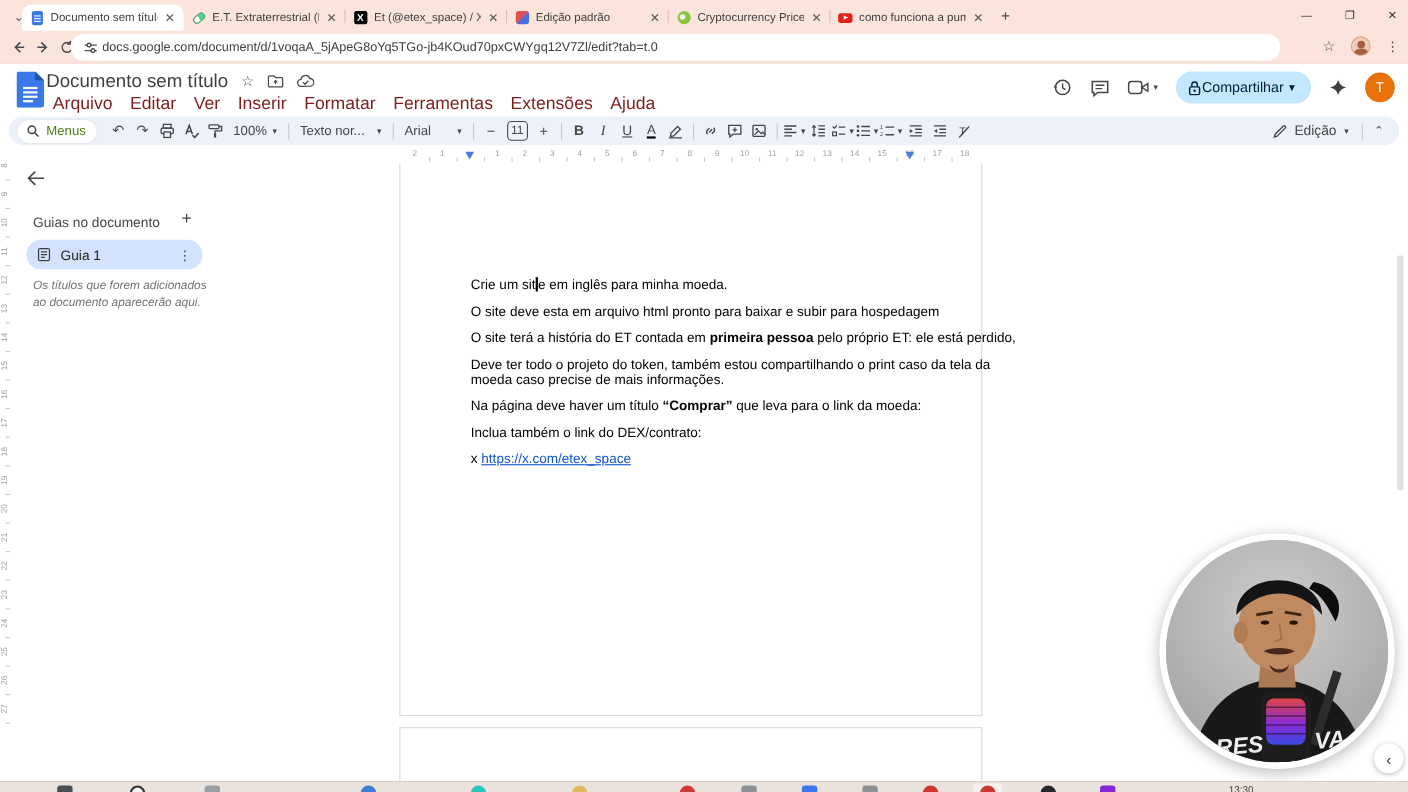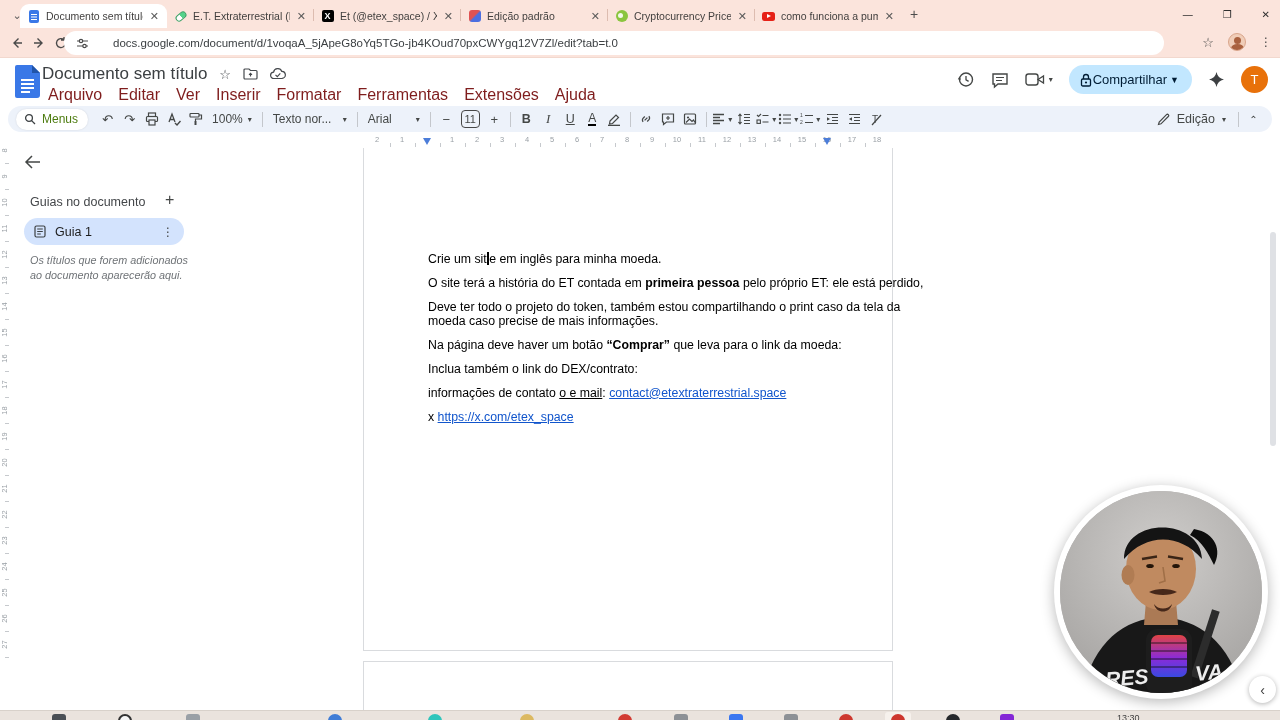--- a/index.html
+++ b/index.html
@@ -27,21 +27,21 @@
   .fav-gecko:before { content:""; position:absolute; left:2.5px; top:2.5px; width:5px; height:5px; border-radius:50%; background:#f4f9ec; }
   .fav-yt { width:13px; height:9px; background:#e62117; border-radius:2.5px; position:relative; }
   .fav-yt:before { content:""; position:absolute; left:5px; top:2.5px; border-left:4px solid #fff; border-top:2px solid transparent; border-bottom:2px solid transparent; }
   .newtab { position:absolute; left:910px; top:6px; font-size:14px; color:#4c4c4c; }
   .win-controls { position:absolute; right:10px; top:0; height:28px; display:flex; align-items:center; gap:30px; color:#2e2e2e; }
   .win-controls span { font-size:10px; }
 
   .urlbar { position:absolute; top:28px; left:0; right:0; height:30px; background:#fbe4dc; border-bottom:1px solid #f2d8ce; }
   .nav-ic { position:absolute; top:6px; width:18px; height:18px; display:flex; align-items:center; justify-content:center; color:#4a4a4a; font-size:13px; }
   .url-pill { position:absolute; left:64px; right:116px; top:3px; height:24px; background:#fff; border-radius:12px;
-    display:flex; align-items:center; gap:24px; padding:0 12px; font-size:11.5px; color:#3c4043; }
+    display:flex; align-items:center; gap:4px; padding:0 12px; font-size:11.5px; color:#3c4043; }
   .url-right { position:absolute; right:8px; top:5px; display:flex; align-items:center; gap:14px; }
   .mini-avatar { width:18px; height:18px; border-radius:50%; background:#f0cdb8; position:relative; overflow:hidden; border:1px solid #d9a58b; }
   .mini-avatar:before { content:""; position:absolute; left:5px; top:3px; width:7px; height:7px; border-radius:50%; background:#a9603e; }
   .mini-avatar:after { content:""; position:absolute; left:2px; top:10px; width:13px; height:9px; border-radius:50%; background:#a9603e; }
 
   
   .docs-header { position:absolute; top:58px; left:0; right:0; height:47px; background:#fff; }
   .docs-logo { position:absolute; left:15px; top:7px; }
   .title-row { position:absolute; left:42px; top:6px; display:flex; align-items:center; gap:12px; }
   .doc-title { font-size:17px; color:#3c4043; }
@@ -559,34 +559,34 @@
         <div class="hmarker" style="left: 64px;"></div>
         <div class="hmarker" style="left: 464px;"></div>
       </div>
 
     <div class="page1">
       <div class="doc-text" id="doc-text">
           <div class="para">
             <div class="line"><span class="">Crie um sit</span><span class="caret"></span><span class="">e em inglês  para minha moeda.</span></div>
           </div>
           <div class="para">
+            <div class="line"><span class="">O site deve esta em arquivo html pronto para baixar e subir para hospedagem</span></div>
+          </div>
+          <div class="para">
             <div class="line"><span class="">O site terá a história do ET contada em </span><span class="r-b ">primeira pessoa</span><span class=""> pelo próprio ET: ele está perdido,</span></div>
           </div>
           <div class="para">
             <div class="line"><span class="">Deve ter todo o projeto do token, também estou compartilhando o print caso da tela da</span></div>
             <div class="line"><span class="">moeda caso precise de mais informações.</span></div>
           </div>
           <div class="para">
-            <div class="line"><span class="">Na página deve haver um botão </span><span class="r-b ">“Comprar”</span><span class=""> que leva para o link da moeda:</span></div>
+            <div class="line"><span class="">Na página deve haver um título </span><span class="r-b ">“Comprar”</span><span class=""> que leva para o link da moeda:</span></div>
           </div>
           <div class="para">
             <div class="line"><span class="">Inclua também o link do DEX/contrato:</span></div>
-          </div>
-          <div class="para">
-            <div class="line"><span class="">informações de contato </span><span class="r-u ">o e mail</span><span class="">: </span><span class="r-link ">contact@etextraterrestrial.space</span></div>
           </div>
           <div class="para">
             <div class="line"><span class="">x </span><span class="r-link ">https://x.com/etex_space</span></div>
           </div>
         </div>
     </div>
     <div class="page2"></div>
 
     <div class="doc-scrollbar"></div>
 

